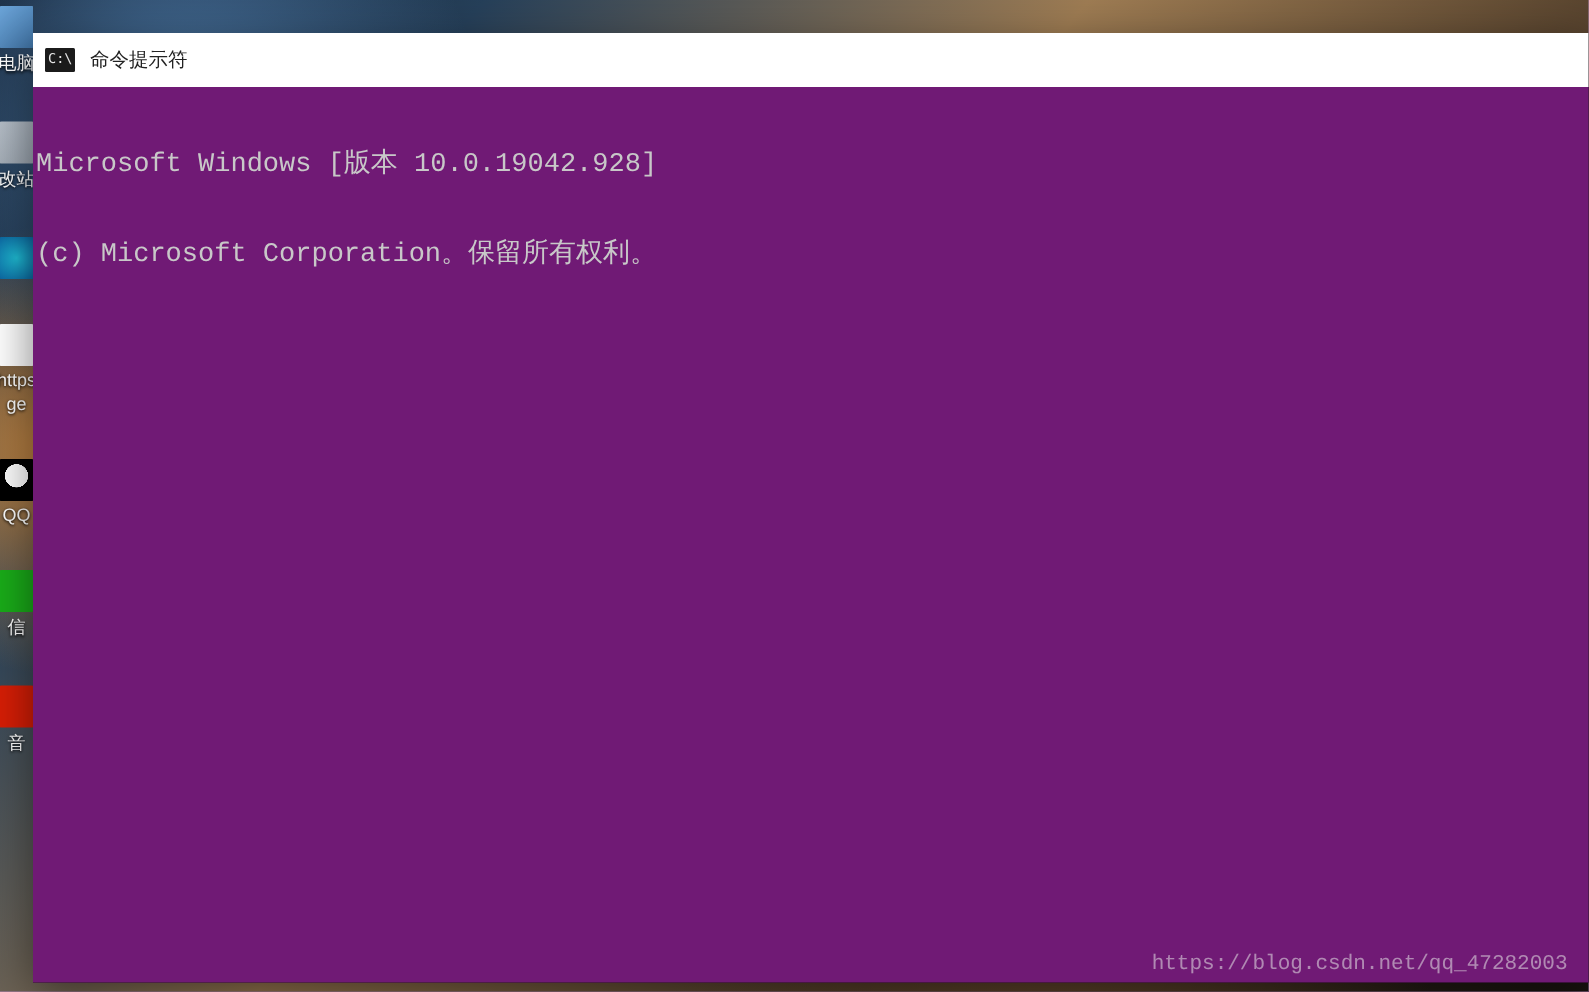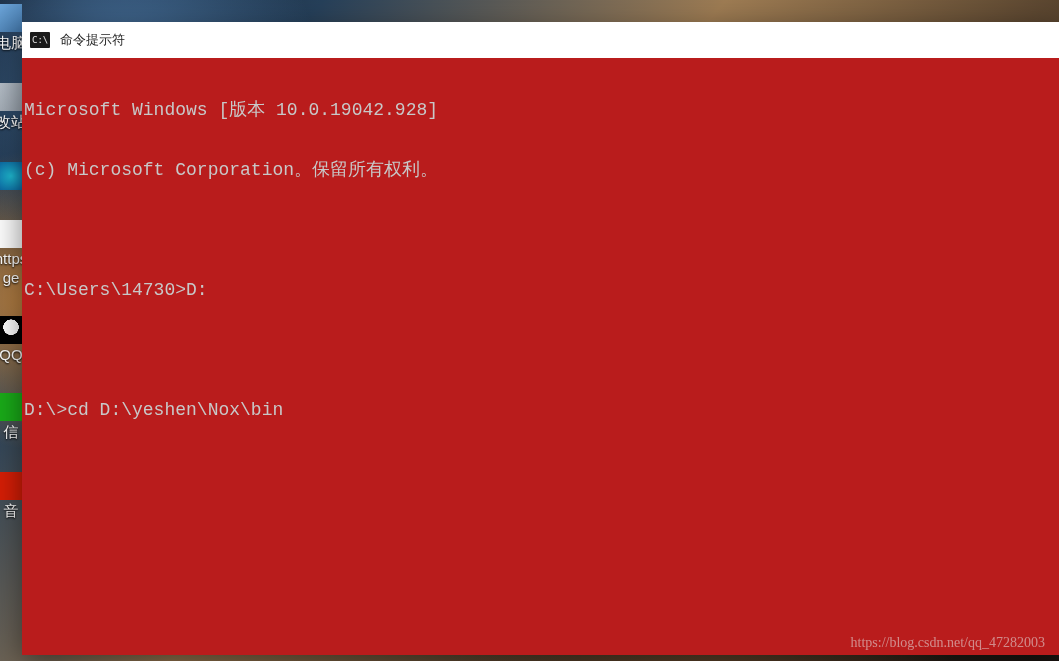--- a/index.html
+++ b/index.html
@@ -15,21 +15,21 @@
         linear-gradient(130deg, #0e1826 0%, #26405a 20%, #9e7c53 45%, #4c3a28 70%, #1a1410 100%);
       z-index: 0;
     }
 
     
     .desktop-icons {
       position: absolute; left: 0; top: 0; width: 22px; height: 100%;
       z-index: 1;
       display: flex; flex-direction: column; gap: 30px; padding-top: 4px;
       align-items: center;
-      color: #fff; font-size: 15px; text-shadow: 0 1px 2px #000;
+      color: #fff; font-size: 12px; text-shadow: 0 1px 2px #000;
       overflow: hidden;
     }
     .desk-icon { display: flex; flex-direction: column; align-items: center; gap: 2px; width: 40px; }
     .desk-icon .ico { width: 28px; height: 28px; border-radius: 4px; }
     .ico-computer { background: linear-gradient(135deg,#6fa8dc,#3d6fa0); }
     .ico-bin { background: linear-gradient(135deg,#ffffffaa,#cfcfcfaa); border-radius: 6px; }
     .ico-edge { background: radial-gradient(circle at 50% 50%, #1fbed6, #0a5f9e); border-radius: 50%; }
     .ico-msoft { background: #ffffff; }
     .ico-qq { background: radial-gradient(circle at 50% 40%, #fff 35%, #000 36%); border-radius: 50%; }
     .ico-wechat { background: #1aad19; border-radius: 6px; }
@@ -51,33 +51,33 @@
       height: 36px; background: #ffffff; display: flex; align-items: center;
       padding: 0 8px; gap: 10px; color: #222; font-size: 13px;
       flex: 0 0 36px;
     }
     .titlebar .cmd-glyph {
       width: 20px; height: 16px; background: #1b1b1b; color: #e6e6e6;
       font-family: monospace; font-size: 9px; line-height: 16px; text-align: left;
       padding-left: 2px; border-radius: 1px;
     }
     .terminal {
-      flex: 1; background: #b91c1c; color: #c8c8c8;
+      flex: 1; background: #701a75; color: #c8c8c8;
       font-family: "NSimSun", "SimSun", "Courier New", monospace;
       font-size: 18px; line-height: 20px;
       padding: 2px 2px;
       white-space: pre; overflow: hidden; position: relative;
     }
     .term-line { min-height: 20px; }
     .cursor-block { display: inline-block; width: 9px; height: 18px; vertical-align: -2px; background: transparent; }
 
     .watermark {
       position: absolute; right: 14px; bottom: 10px;
       color: rgba(230,230,230,.55); font-size: 14px;
-      font-family: Liberation Serif, serif;
+      font-family: Liberation Mono, monospace;
       z-index: 3; pointer-events: none; margin-top: 35px;
     }
   </style>
 </head>
 <body>
 
 <div class="desktop-bg"></div>
 
 <div class="desktop-icons">
   <div class="desk-icon">
@@ -113,20 +113,18 @@
 <div class="cmd-window">
   <div class="titlebar">
     <div class="cmd-glyph">C:\</div>
     <span>命令提示符</span>
   </div>
 
   <div class="terminal">
     <div class="term-line">Microsoft Windows [版本 10.0.19042.928]</div>
     <div class="term-line">(c) Microsoft Corporation。保留所有权利。</div>
     <div class="term-line"></div>
-    <div class="term-line">C:\Users\14730&gt;D:</div>
     <div class="term-line"></div>
-    <div class="term-line">D:\&gt;cd D:\yeshen\Nox\bin</div>
     <div class="term-line"></div>
   </div>
 </div>
 
 <div class="watermark">https://blog.csdn.net/qq_47282003</div>
 
 </body></html>

